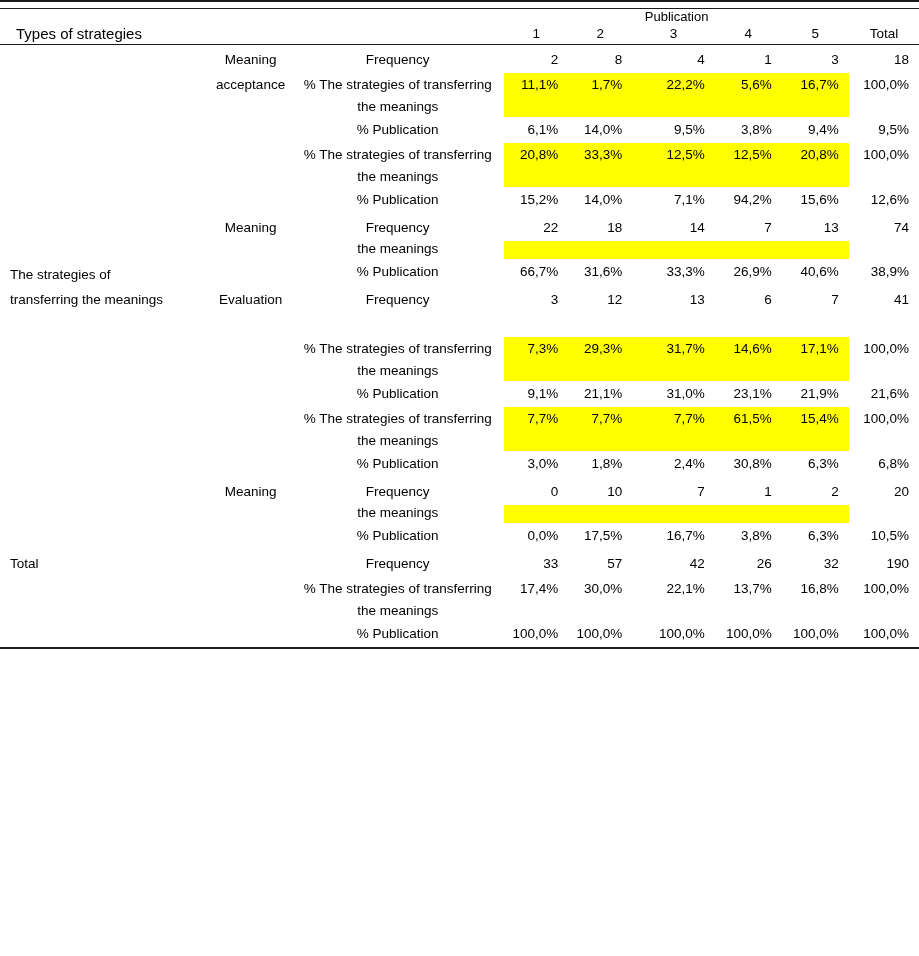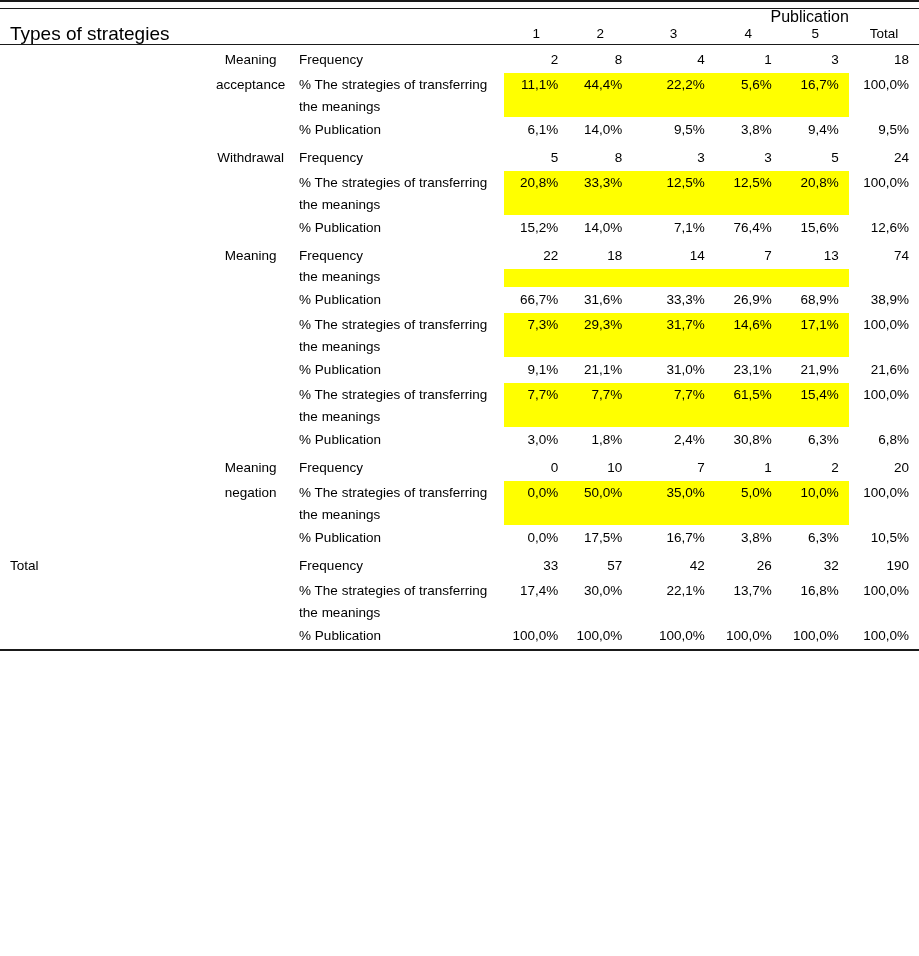--- a/index.html
+++ b/index.html
@@ -44,48 +44,48 @@
     border-bottom:1px solid #1a1a1a;
   }
   .rule-head{
     border-bottom:1.6px solid #1a1a1a;
   }
   .rule-bottom{
     border-top:2.2px solid #1a1a1a;
     height:4px;
   }
   .hdr-group{
-    text-align:right;
+    text-align:center;
     padding-bottom:2px;
-    font-size:16px;
+    font-size:13px;
   }
   .hdr-col{
     text-align:center;
     padding-bottom:3px;
     font-size:13.5px;
   }
   .hdr-left{
     text-align:left;
-    padding-left:10px;
+    padding-left:16px;
     padding-bottom:3px;
-    font-size:19px;
+    font-size:15px;
   }
   td.lbl-row{
     text-align:left;
     padding-left:10px;
     font-size:13.5px;
     line-height:25px;
   }
   td.lbl-sub{
     text-align:center;
     font-size:13.5px;
     line-height:25px;
   }
   td.lbl-meas{
-    text-align:left;
+    text-align:center;
     font-size:13.5px;
     padding-right:8px;
   }
   td.val{
     text-align:right;
     padding-right:10px;
     font-size:13.5px;
     white-space:nowrap;
   }
   td.val.hl{background:#ffff00;margin-left:44px;}
@@ -142,21 +142,21 @@
           <td class="val">3</td>
           <td class="val">18</td>
         </tr>
         <tr class="r-pct">
           <td class="lbl-row"></td>
           <td class="lbl-sub">acceptance</td>
           <td class="lbl-meas meas-2l">
             <div>% The  strategies  of  transferring</div>
           </td>
           <td class="val hl">11,1%</td>
-          <td class="val hl">44,4%</td>
+          <td class="val hl">1,7%</td>
           <td class="val hl">22,2%</td>
           <td class="val hl">5,6%</td>
           <td class="val hl">16,7%</td>
           <td class="val">100,0%</td>
         </tr>
         <tr class="r-pad">
           <td class="lbl-row"></td>
           <td class="lbl-sub"></td>
           <td class="lbl-meas">the meanings</td>
           <td class="val hl"></td>
@@ -170,31 +170,20 @@
           <td class="lbl-row"></td>
           <td class="lbl-sub"></td>
           <td class="lbl-meas">% Publication</td>
           <td class="val">6,1%</td>
           <td class="val">14,0%</td>
           <td class="val">9,5%</td>
           <td class="val">3,8%</td>
           <td class="val">9,4%</td>
           <td class="val">9,5%</td>
         </tr>
-        <tr class="r-freq">
-          <td class="lbl-row"></td>
-          <td class="lbl-sub">Withdrawal</td>
-          <td class="lbl-meas">Frequency</td>
-          <td class="val">5</td>
-          <td class="val">8</td>
-          <td class="val">3</td>
-          <td class="val">3</td>
-          <td class="val">5</td>
-          <td class="val">24</td>
-        </tr>
         <tr class="r-pct">
           <td class="lbl-row"></td>
           <td class="lbl-sub"></td>
           <td class="lbl-meas meas-2l">
             <div>% The  strategies  of  transferring</div>
           </td>
           <td class="val hl">20,8%</td>
           <td class="val hl">33,3%</td>
           <td class="val hl">12,5%</td>
           <td class="val hl">12,5%</td>
@@ -212,21 +201,21 @@
           <td class="val hl"></td>
           <td class="val"></td>
         </tr>
         <tr class="r-pct2">
           <td class="lbl-row"></td>
           <td class="lbl-sub"></td>
           <td class="lbl-meas">% Publication</td>
           <td class="val">15,2%</td>
           <td class="val">14,0%</td>
           <td class="val">7,1%</td>
-          <td class="val">76,4%</td>
+          <td class="val">94,2%</td>
           <td class="val">15,6%</td>
           <td class="val">12,6%</td>
         </tr>
         <tr class="r-freq">
           <td class="lbl-row"></td>
           <td class="lbl-sub">Meaning</td>
           <td class="lbl-meas">Frequency</td>
           <td class="val">22</td>
           <td class="val">18</td>
           <td class="val">14</td>
@@ -246,22 +235,36 @@
           <td class="val"></td>
         </tr>
         <tr class="r-pct2">
           <td class="lbl-row"></td>
           <td class="lbl-sub"></td>
           <td class="lbl-meas">% Publication</td>
           <td class="val">66,7%</td>
           <td class="val">31,6%</td>
           <td class="val">33,3%</td>
           <td class="val">26,9%</td>
-          <td class="val">68,9%</td>
+          <td class="val">40,6%</td>
           <td class="val">38,9%</td>
+        </tr>
+        <tr class="r-freq">
+          <td class="lbl-row" style="line-height: 25px; position: relative; top: -25px;">
+            <div class="grp-title">The strategies of</div>
+            <div class="grp-title">transferring the meanings</div>
+          </td>
+          <td class="lbl-sub">Evaluation</td>
+          <td class="lbl-meas">Frequency</td>
+          <td class="val">3</td>
+          <td class="val">12</td>
+          <td class="val">13</td>
+          <td class="val">6</td>
+          <td class="val">7</td>
+          <td class="val">41</td>
         </tr>
         <tr class="r-pct">
           <td class="lbl-row"></td>
           <td class="lbl-sub"></td>
           <td class="lbl-meas meas-2l">
             <div>% The  strategies  of  transferring</div>
           </td>
           <td class="val hl">7,3%</td>
           <td class="val hl">29,3%</td>
           <td class="val hl">31,7%</td>
@@ -330,33 +333,20 @@
           <td class="lbl-row"></td>
           <td class="lbl-sub">Meaning</td>
           <td class="lbl-meas">Frequency</td>
           <td class="val">0</td>
           <td class="val">10</td>
           <td class="val">7</td>
           <td class="val">1</td>
           <td class="val">2</td>
           <td class="val">20</td>
         </tr>
-        <tr class="r-pct">
-          <td class="lbl-row"></td>
-          <td class="lbl-sub">negation</td>
-          <td class="lbl-meas meas-2l">
-            <div>% The  strategies  of  transferring</div>
-          </td>
-          <td class="val hl">0,0%</td>
-          <td class="val hl">50,0%</td>
-          <td class="val hl">35,0%</td>
-          <td class="val hl">5,0%</td>
-          <td class="val hl">10,0%</td>
-          <td class="val">100,0%</td>
-        </tr>
         <tr class="r-pad">
           <td class="lbl-row"></td>
           <td class="lbl-sub"></td>
           <td class="lbl-meas">the meanings</td>
           <td class="val hl"></td>
           <td class="val hl"></td>
           <td class="val hl"></td>
           <td class="val hl"></td>
           <td class="val hl"></td>
           <td class="val"></td>

